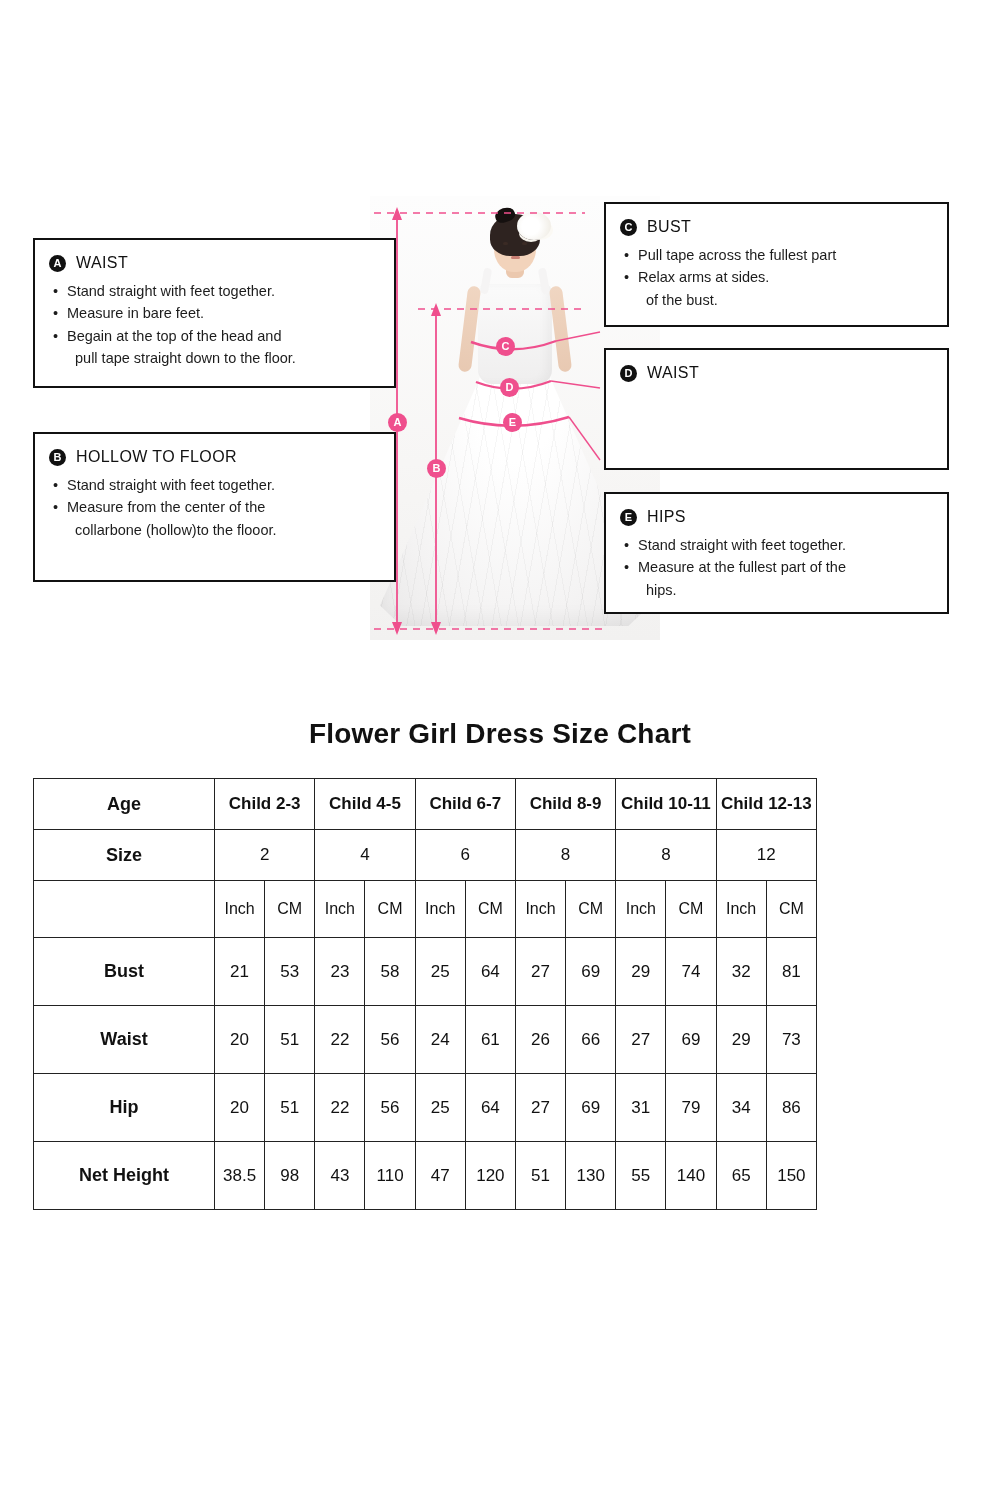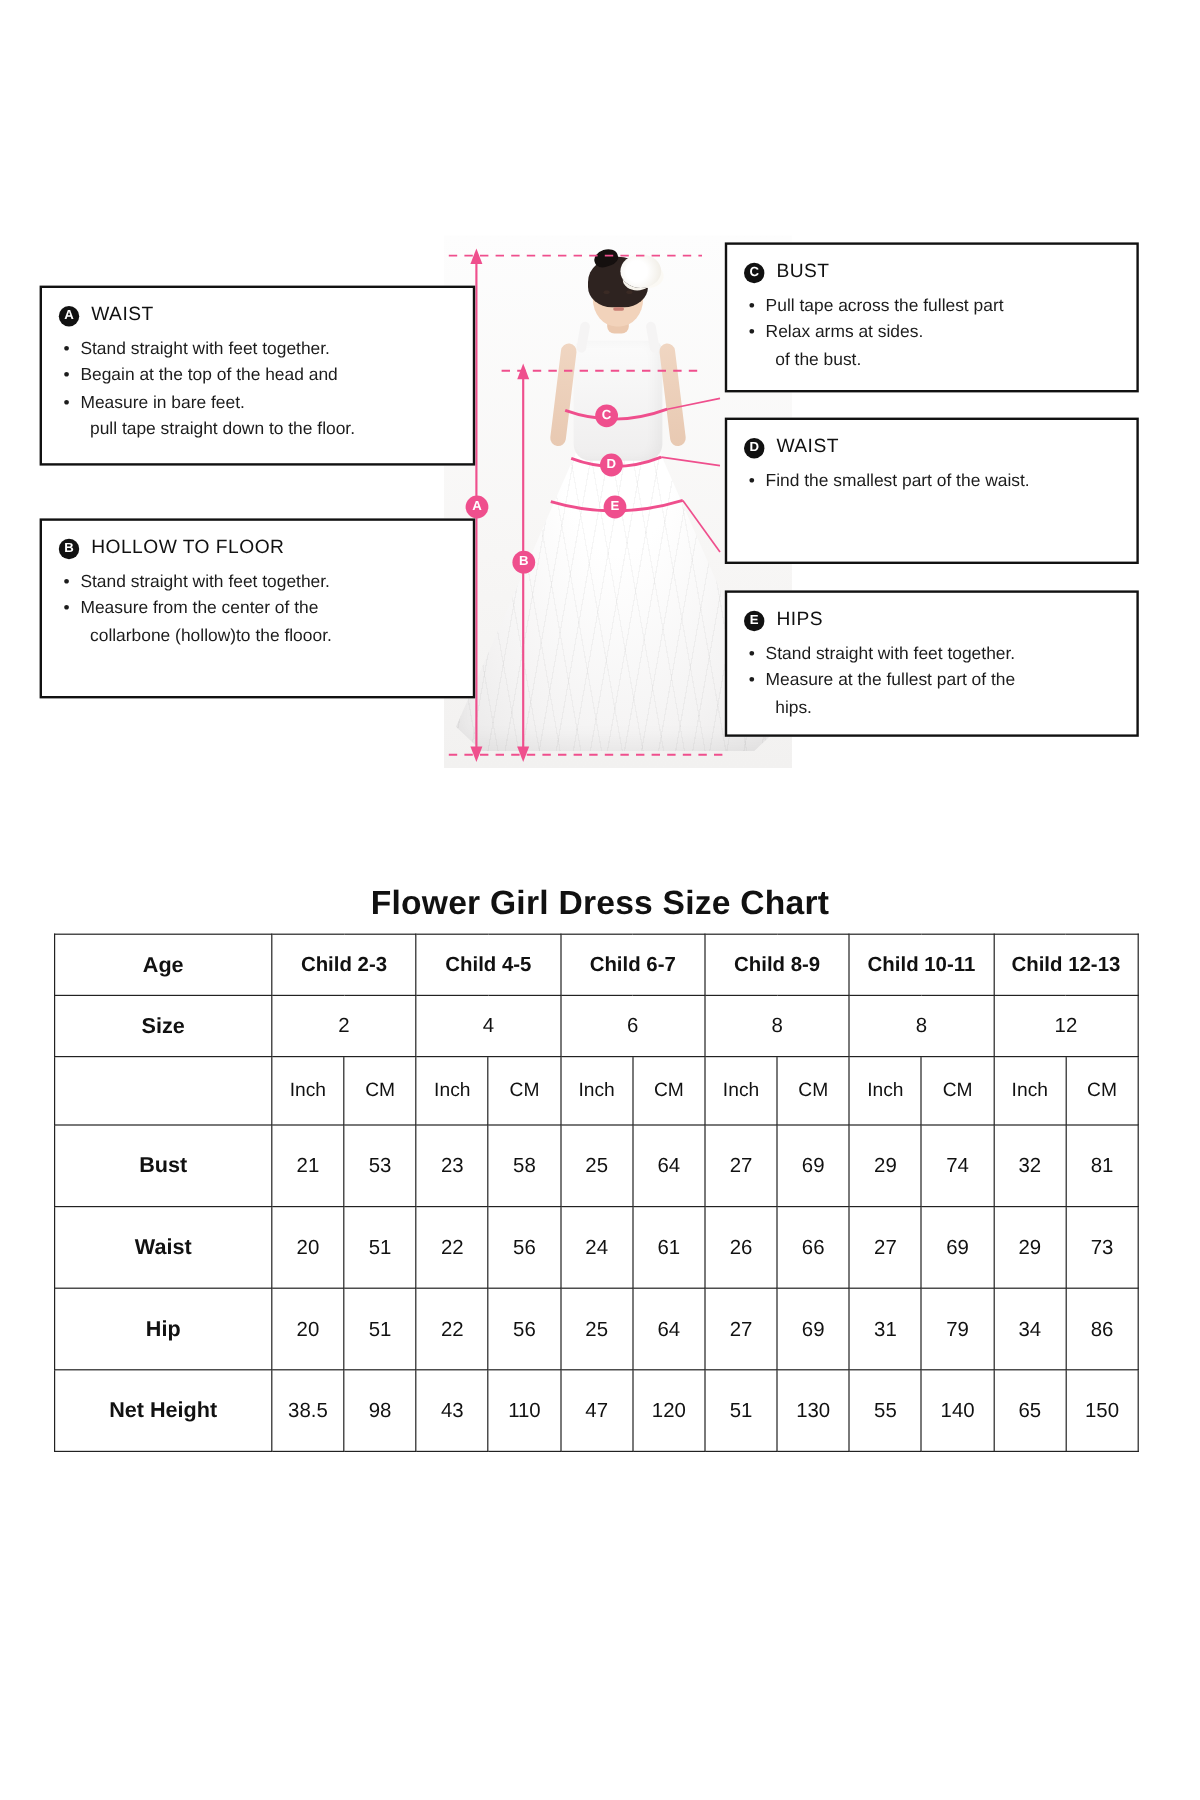--- a/index.html
+++ b/index.html
@@ -258,36 +258,35 @@
     display: flex;
     align-items: center;
     justify-content: center;
     line-height: 1;
   }
 
   
   #chart-title {
     position: absolute;
     left: 0;
-    top: 737px;
+    top: 718px;
     width: 1000px;
     text-align: center;
     font-size: 28px;
     font-weight: bold;
     color: #111111;
     letter-spacing: 0.2px;
   }
   #size-table {
     position: absolute;
     left: 33px;
     top: 778px;
-    width: 904px;
+    width: 784px;
     border-collapse: collapse;
     table-layout: fixed;
-    margin-left: 12px;
   }
   #size-table td, #size-table th {
     border: 1.5px solid #222222;
     text-align: center;
     font-size: 17px;
     color: #111111;
     height: 50px;
     padding: 0;
     font-weight: normal;
   }
@@ -365,22 +364,22 @@
   <div class="mk" style="left:500px;  top:378px;">D</div>
   <div class="mk" style="left:503px;  top:413px;">E</div>
 
   <div class="callout" id="callout-height">
     <div class="head">
       <span class="badge">A</span>
       <span class="title">WAIST</span>
     </div>
     <ul>
       <li>Stand straight with feet together.</li>
+      <li>Measure in bare feet.</li>
       <li>Begain at the top of the head and</li>
-      <li>Measure in bare feet.</li>
       <li class="cont">pull tape straight down to the floor.</li>
     </ul>
   </div>
 
   <div class="callout" id="callout-hollow">
     <div class="head">
       <span class="badge">B</span>
       <span class="title">HOLLOW TO FLOOR</span>
     </div>
     <ul>
@@ -401,21 +400,20 @@
       <li class="cont">of the bust.</li>
     </ul>
   </div>
 
   <div class="callout" id="callout-waist">
     <div class="head">
       <span class="badge">D</span>
       <span class="title">WAIST</span>
     </div>
     <ul>
-      <li>Find the smallest part of the waist.</li>
     </ul>
   </div>
 
   <div class="callout" id="callout-hips">
     <div class="head">
       <span class="badge">E</span>
       <span class="title">HIPS</span>
     </div>
     <ul>
       <li>Stand straight with feet together.</li>

